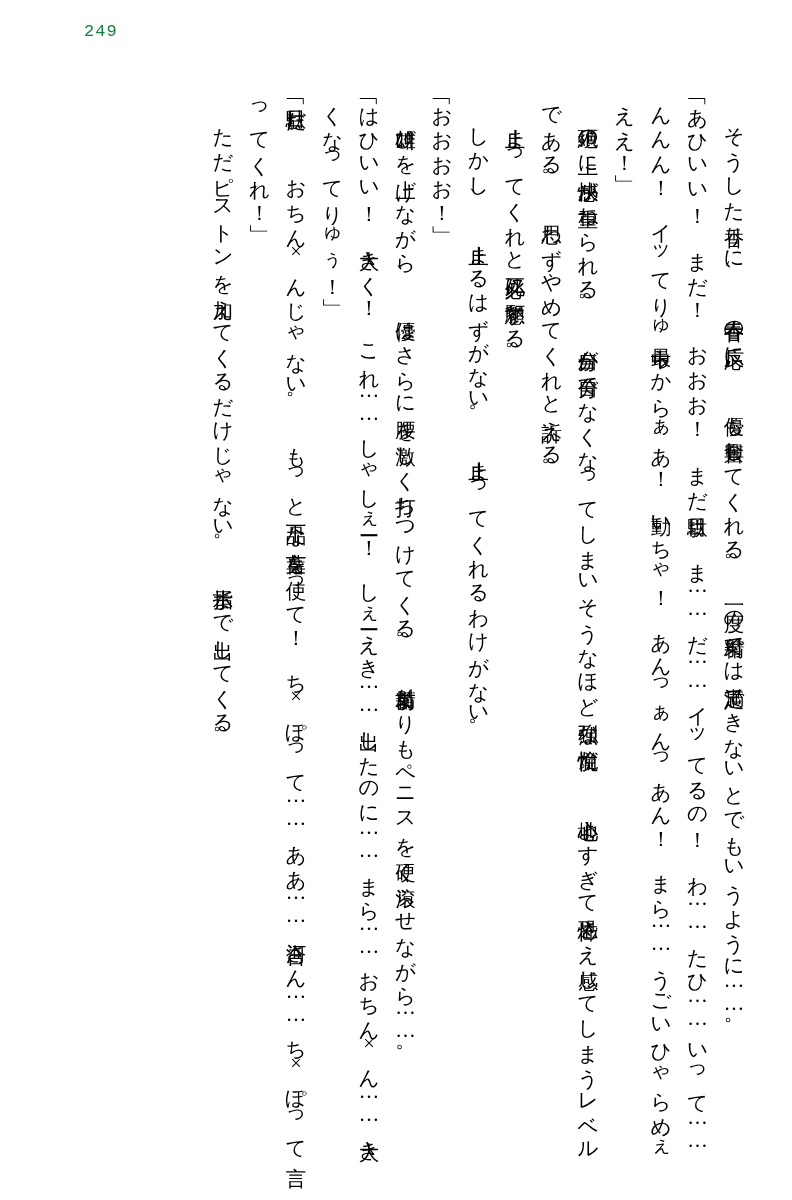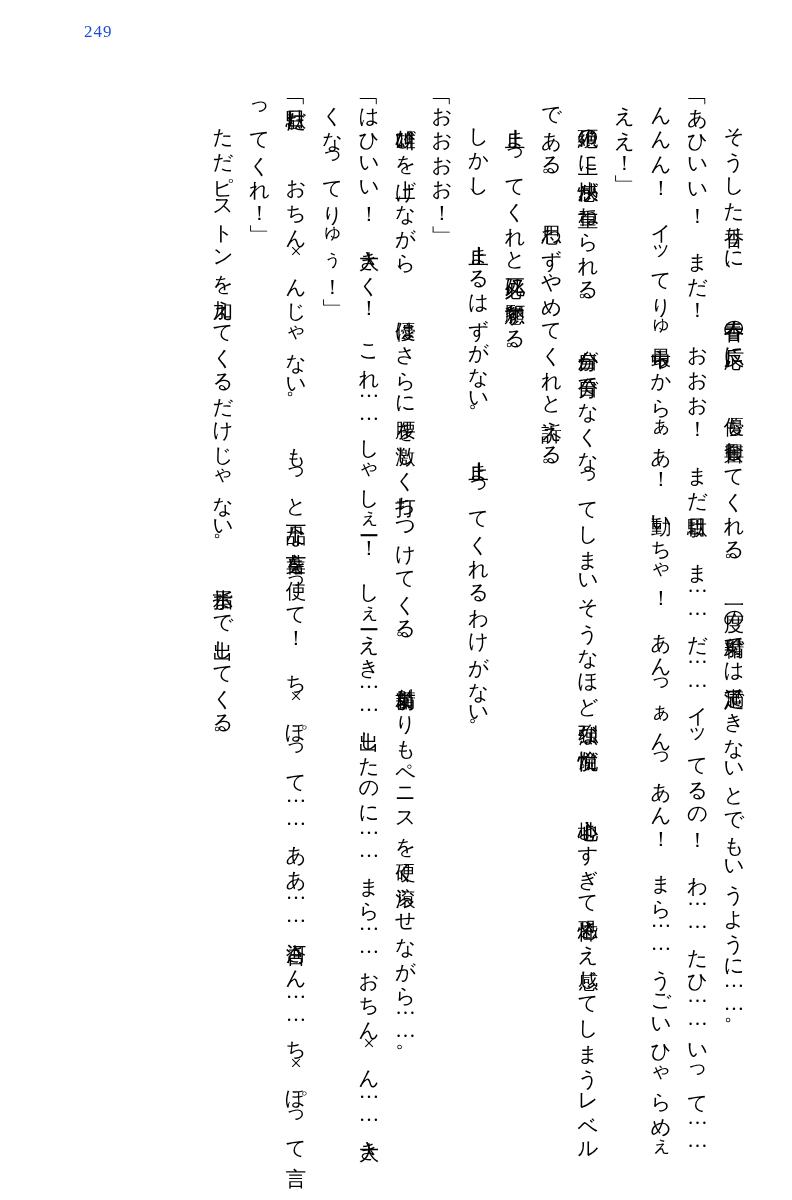--- a/index.html
+++ b/index.html
@@ -21,23 +21,23 @@
     left: 0;
     width: 792px;
     height: 1200px;
     background: #ffffff;
   }
   .page-number {
     position: absolute;
     top: 22px;
     left: 84px;
     font-size: 17px;
-    font-family: Liberation Serif, serif;
+    font-family: Liberation Mono, monospace;
     letter-spacing: 1px;
-    color: #1d4ed8;
+    color: #15803d;
   }
   .text-body {
     position: absolute;
     top: 92px;
     left: 40px;
     width: 712px;
     height: 1060px;
     writing-mode: vertical-rl;
     -webkit-writing-mode: vertical-rl;
     text-orientation: upright;

